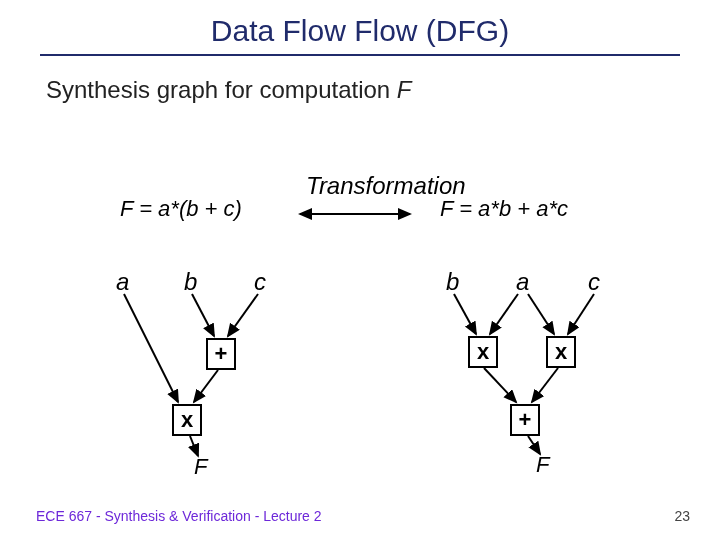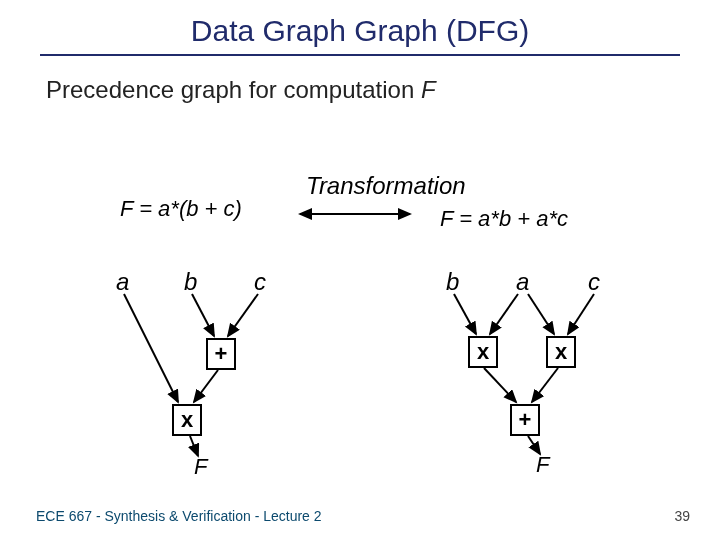--- a/index.html
+++ b/index.html
@@ -5,55 +5,55 @@
   html,body{margin:0;padding:0;width:720px;height:540px;background:#fff;font-family:Arial,Helvetica,sans-serif;color:#000;}
   .title{font-size:30px;color:#202b6b;text-align:center;padding-top:14px;}
   .hr{border:none;border-top:2.5px solid #202b6b;margin:6px 40px 0 40px;}
   .subtitle{font-size:24px;color:#222;margin:20px 0 0 46px;}
   .subtitle .it{font-style:italic;}
   .xform{position:absolute;left:306px;top:172px;font-style:italic;font-size:24px;}
   .eq{position:absolute;font-style:italic;font-size:22px;}
   .node{position:absolute;font-style:italic;font-size:24px;}
   .op{position:absolute;width:26px;height:28px;border:2px solid #000;text-align:center;line-height:28px;font-size:22px;font-weight:bold;font-style:normal;background:#fff;}
   .out{position:absolute;font-style:italic;font-size:22px;}
-  .footer-left{position:absolute;left:36px;bottom:16px;font-size:14px;color:#0c4a6e;}
+  .footer-left{position:absolute;left:36px;bottom:16px;font-size:14px;color:#6d28d9;}
   .footer-right{position:absolute;right:30px;bottom:16px;font-size:14px;color:#444;}
   svg{position:absolute;left:0;top:0;pointer-events:none;}
 </style>
 </head>
 <body>
 
-<div class="title">Data Graph Graph (DFG)</div>
+<div class="title">Data Flow Flow (DFG)</div>
 <hr class="hr">
 <div class="subtitle">
-  <span>Precedence graph for computation </span><span class="it">F</span>
+  <span>Synthesis graph for computation </span><span class="it">F</span>
 </div>
 
 <div class="xform">Transformation</div>
 
 <div class="eq" style="left:120px;top:196px;">F = a*(b + c)</div>
-<div class="eq" style="left:440px;top:206px;">F = a*b + a*c</div>
+<div class="eq" style="left:440px;top:196px;">F = a*b + a*c</div>
 
 <div class="node" style="left:116px;top:268px;">a</div>
 <div class="node" style="left:184px;top:268px;">b</div>
 <div class="node" style="left:254px;top:268px;">c</div>
 <div class="op" style="left:206px;top:338px;">+</div>
 <div class="op" style="left:172px;top:404px;">x</div>
 <div class="out" style="left:194px;top:454px;">F</div>
 
 <div class="node" style="left:446px;top:268px;">b</div>
 <div class="node" style="left:516px;top:268px;">a</div>
 <div class="node" style="left:588px;top:268px;">c</div>
 <div class="op" style="left:468px;top:336px;">x</div>
 <div class="op" style="left:546px;top:336px;">x</div>
 <div class="op" style="left:510px;top:404px;">+</div>
 <div class="out" style="left:536px;top:452px;">F</div>
 
 <div class="footer-left">ECE 667 - Synthesis &amp; Verification - Lecture 2</div>
-<div class="footer-right">39</div>
+<div class="footer-right">23</div>
 
 <svg width="720" height="540">
   <defs>
     <marker id="ah" markerWidth="8" markerHeight="8" refX="6" refY="3" orient="auto">
       <path d="M0,0 L7,3 L0,6 Z" fill="#000"></path>
     </marker>
   </defs>
 
   <line x1="300" y1="214" x2="410" y2="214" stroke="#000" stroke-width="2" marker-end="url(#ah)"></line>
   <line x1="410" y1="214" x2="300" y2="214" stroke="#000" stroke-width="2" marker-end="url(#ah)"></line>

